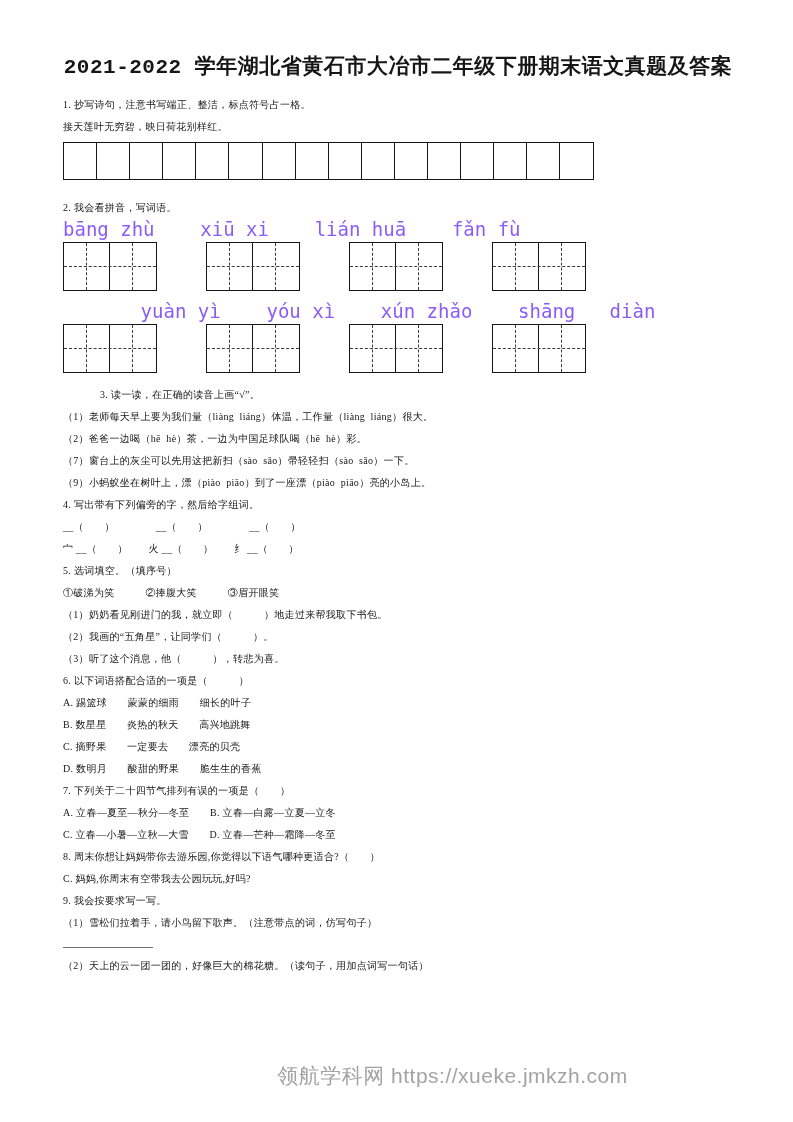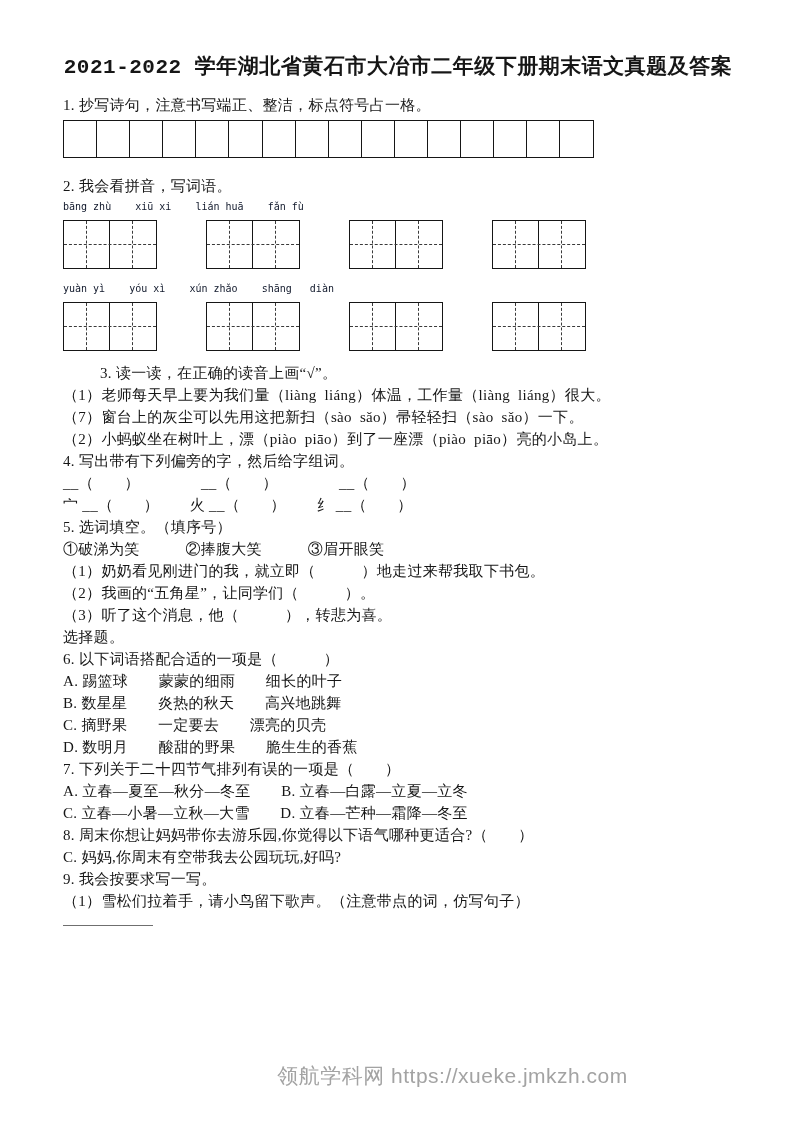--- a/index.html
+++ b/index.html
@@ -17,31 +17,31 @@
     margin:54px 0 12px 0;
     font-family:Liberation Mono, monospace;
     font-weight:bold;
     font-size:21px;
     line-height:27px;
     text-align:center;
     letter-spacing:0.5px;
     white-space:nowrap;
   }
   .line{
-    font-size:15px;
+    font-size:10px;
     line-height:22px;
     white-space:pre-wrap;
     letter-spacing:0.3px;
   }
   .pinyin{
     font-family:"DejaVu Sans Mono","Liberation Mono",monospace;
-    font-size:10px;
+    font-size:19px;
     line-height:18px;
     white-space:pre;
-    color:#0f172a;
+    color:#8b5cf6;
   }
   
   .copygrid{display:flex;margin-top:4px;}
   .copygrid .cg-cell{
     width:32.6px;height:36px;flex:none;
     border:1.5px solid #161616;
     margin-left:-1.5px;
     background:#fff;
   }
   .copygrid .cg-cell:first-child{margin-left:0;}
@@ -52,21 +52,21 @@
     width:92px;height:47px;
     border:1.6px solid #161616;
     background:#fff;
   }
   .tzg .mid{position:absolute;top:0;bottom:0;left:calc(50% - 0.8px);border-left:1.6px solid #161616;}
   .tzg .dash-h{position:absolute;left:0;right:0;top:calc(50% - 0.65px);border-top:1.3px dashed #3a3a3a;}
   .tzg .dash-v1{position:absolute;top:0;bottom:0;left:calc(25% - 0.65px);border-left:1.3px dashed #3a3a3a;}
   .tzg .dash-v2{position:absolute;top:0;bottom:0;left:calc(75% - 0.65px);border-left:1.3px dashed #3a3a3a;}
   .mt-sec{margin-top:17px;}
   .mt-q3{margin-top:11px;margin-left:37px;}
-  .mt-py2{margin-top:11px;}
+  .mt-py2{margin-top:11px;text-align:center;}
   .mt-py1{margin-top:1px;}
   .mt-q1{margin-top:13px;}
   .ansline{
     width:90px;height:0;
     border-top:1.3px solid #6f6f6f;
     margin:13px 0 7px 0;
   }
   .footer{
     position:absolute;
     top:1062px;left:56px;width:100%;
@@ -79,20 +79,21 @@
 </style>
 </head>
 <body>
 
 <div class="page">
   <div class="content">
 
     <h1 class="title">2021-2022 学年湖北省黄石市大冶市二年级下册期末语文真题及答案</h1>
 
     <div class="line mt-q1">1. 抄写诗句，注意书写端正、整洁，标点符号占一格。</div>
+    <div class="line">接天莲叶无穷碧，映日荷花别样红。</div>
     <div class="copygrid">
       <span class="cg-cell"></span>
         <span class="cg-cell"></span>
         <span class="cg-cell"></span>
         <span class="cg-cell"></span>
         <span class="cg-cell"></span>
         <span class="cg-cell"></span>
         <span class="cg-cell"></span>
         <span class="cg-cell"></span>
         <span class="cg-cell"></span>
@@ -156,47 +157,48 @@
       <div class="tzg">
           <i class="mid"></i>
           <i class="dash-h"></i>
           <i class="dash-v1"></i>
           <i class="dash-v2"></i>
         </div>
     </div>
 
     <div class="line mt-q3">3. 读一读，在正确的读音上画“√”。</div>
     <div class="line">（1）老师每天早上要为我们量（liàng  liáng）体温，工作量（liàng  liáng）很大。</div>
+    <div class="line">（2）爸爸一边喝（hē  hè）茶，一边为中国足球队喝（hē  hè）彩。</div>
     <div class="line">（7）窗台上的灰尘可以先用这把新扫（sào  sǎo）帚轻轻扫（sào  sǎo）一下。</div>
-    <div class="line">（2）小蚂蚁坐在树叶上，漂（piào  piāo）到了一座漂（piào  piāo）亮的小岛上。</div>
+    <div class="line">（9）小蚂蚁坐在树叶上，漂（piào  piāo）到了一座漂（piào  piāo）亮的小岛上。</div>
 
     <div class="line">4. 写出带有下列偏旁的字，然后给字组词。</div>
     <div class="line">__（　　）　　　　__（　　）　　　　__（　　）</div>
     <div class="line">宀 __（　　）　　火 __（　　）　　纟 __（　　）</div>
 
     <div class="line">5. 选词填空。（填序号）</div>
     <div class="line">①破涕为笑　　　②捧腹大笑　　　③眉开眼笑</div>
     <div class="line">（1）奶奶看见刚进门的我，就立即（　　　）地走过来帮我取下书包。</div>
     <div class="line">（2）我画的“五角星”，让同学们（　　　）。</div>
     <div class="line">（3）听了这个消息，他（　　　），转悲为喜。</div>
-    <div class="line">选择题。</div>
 
     <div class="line">6. 以下词语搭配合适的一项是（　　　）</div>
     <div class="line">A. 踢篮球　　蒙蒙的细雨　　细长的叶子</div>
     <div class="line">B. 数星星　　炎热的秋天　　高兴地跳舞</div>
     <div class="line">C. 摘野果　　一定要去　　漂亮的贝壳</div>
     <div class="line">D. 数明月　　酸甜的野果　　脆生生的香蕉</div>
 
     <div class="line">7. 下列关于二十四节气排列有误的一项是（　　）</div>
     <div class="line">A. 立春—夏至—秋分—冬至　　B. 立春—白露—立夏—立冬</div>
     <div class="line">C. 立春—小暑—立秋—大雪　　D. 立春—芒种—霜降—冬至</div>
 
     <div class="line">8. 周末你想让妈妈带你去游乐园,你觉得以下语气哪种更适合?（　　）</div>
     <div class="line">C. 妈妈,你周末有空带我去公园玩玩,好吗?</div>
 
     <div class="line">9. 我会按要求写一写。</div>
     <div class="line">（1）雪松们拉着手，请小鸟留下歌声。（注意带点的词，仿写句子）</div>
     <div class="ansline"></div>
+    <div class="line">（2）天上的云一团一团的，好像巨大的棉花糖。（读句子，用加点词写一句话）</div>
 
   </div>
 
   <div class="footer">领航学科网 https://xueke.jmkzh.com</div>
 </div>
 
 </body></html>

